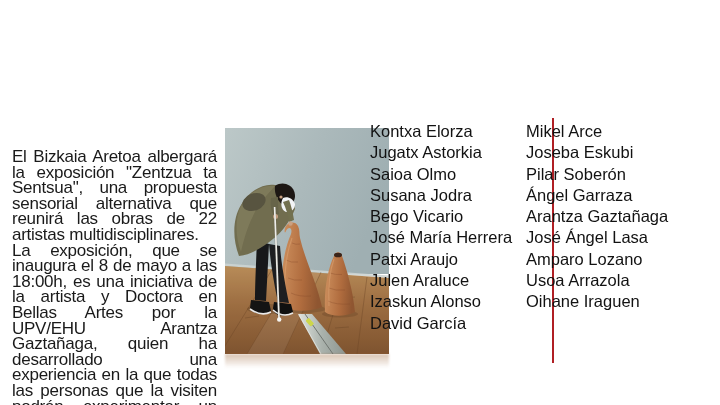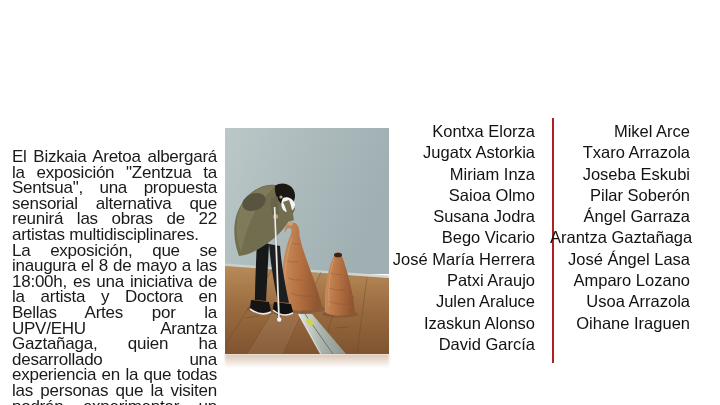--- a/index.html
+++ b/index.html
@@ -54,25 +54,25 @@
   }
   .photo svg{display:block;}
   .photo-reflection{
     position:absolute;left:225px;top:354px;width:164px;height:14px;
     background:linear-gradient(to bottom, rgba(158,106,60,0.40), rgba(158,106,60,0));
     filter:blur(1px);
   }
 
   
   .artists-col{
-    position:absolute;top:121px;text-align:right;color:#121212;
+    position:absolute;top:121px;color:#121212;
     font-size:16.5px;line-height:21.3px;white-space:nowrap;
   }
   .col-1{left:370px;width:165px;}
-  .col-2{left:550px;width:140px;}
+  .col-2{left:526px;width:140px;}
   .red-divider{
     position:absolute;left:552px;top:118px;width:2.4px;height:245px;
   }
 </style>
 </head>
 <body>
 
 <div class="page">
 
   <header class="banner">
@@ -195,34 +195,32 @@
         <line x1="74" y1="187" x2="96" y2="226" stroke="#eceee9" stroke-width="0.8" opacity="0.8"></line>
         <rect x="81" y="192" width="8" height="4.5" rx="1" transform="rotate(48 85 194)" fill="#cdd64a"></rect>
       </g>
     </svg>
   </figure>
   <div class="photo-reflection"></div>
 
   <div class="artists-col col-1">
       <div>Kontxa Elorza</div>
       <div>Jugatx Astorkia</div>
-      <div>Miriam Inza</div>
       <div>Saioa Olmo</div>
       <div>Susana Jodra</div>
       <div>Bego Vicario</div>
       <div>José María Herrera</div>
       <div>Patxi Araujo</div>
       <div>Julen Araluce</div>
       <div>Izaskun Alonso</div>
       <div>David García</div>
     </div>
   <div class="red-divider" style="background: rgb(176, 31, 36);"></div>
   <div class="artists-col col-2">
       <div>Mikel Arce</div>
-      <div>Txaro Arrazola</div>
       <div>Joseba Eskubi</div>
       <div>Pilar Soberón</div>
       <div>Ángel Garraza</div>
       <div>Arantza Gaztañaga</div>
       <div>José Ángel Lasa</div>
       <div>Amparo Lozano</div>
       <div>Usoa Arrazola</div>
       <div>Oihane Iraguen</div>
     </div>
 

